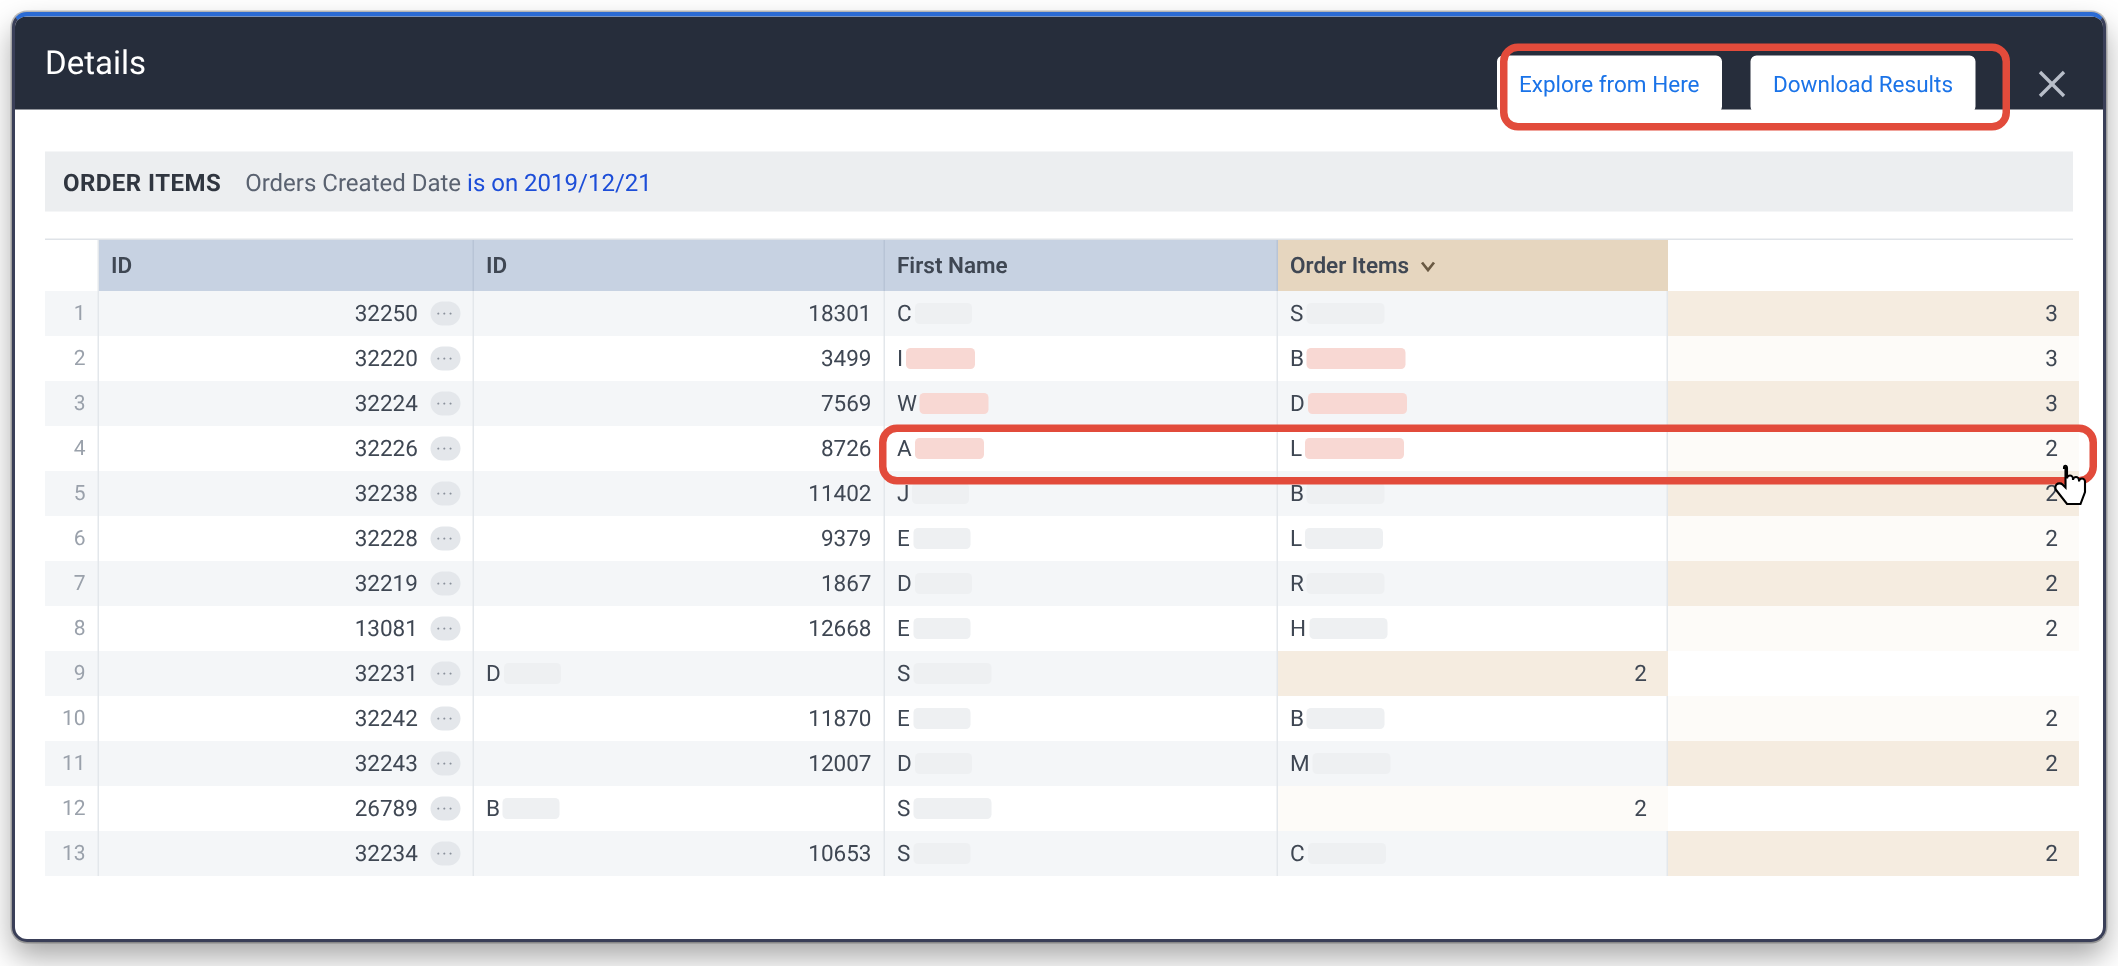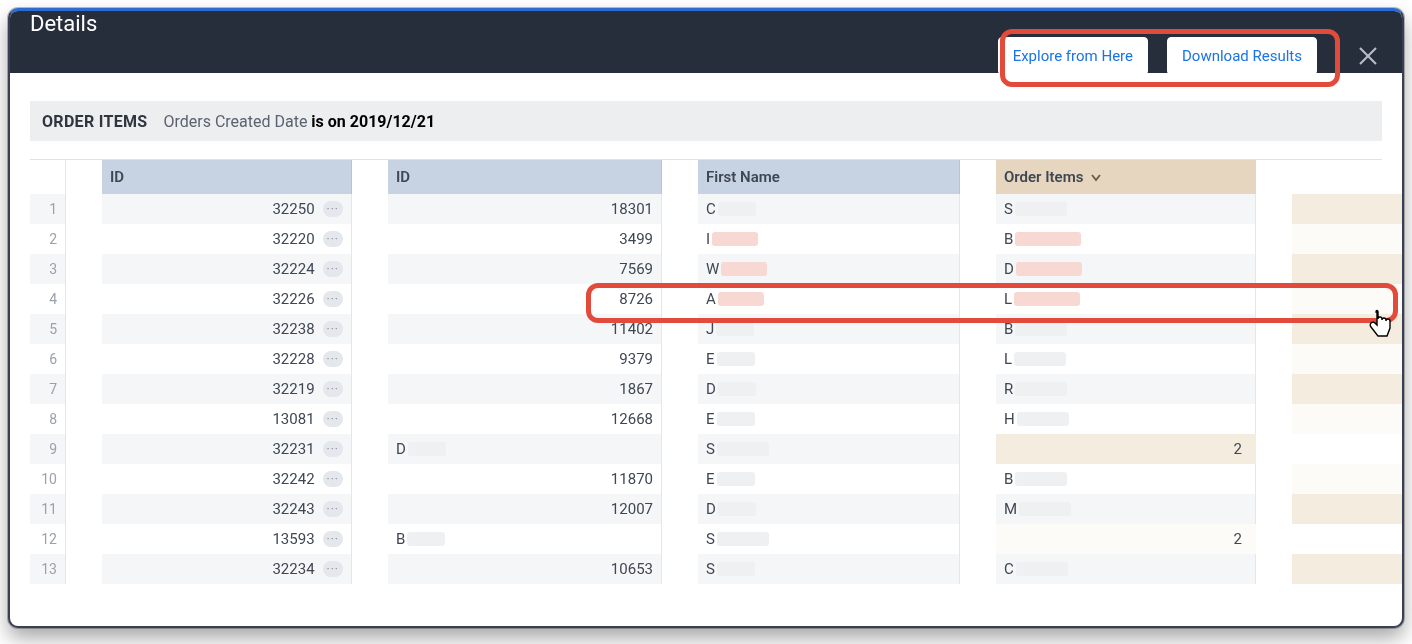--- a/index.html
+++ b/index.html
@@ -12,20 +12,21 @@
     border-top: 3px solid #2b6bd4;
     border-radius: 10px;
     box-shadow: 0 10px 20px rgba(0,0,0,0.35), 0 0 0 1px rgba(0,0,0,0.25);
     overflow: hidden;
     background: #fff;
   }
   .header {
     height: 62px;
     background: #262d3b;
     display: flex;
+    align-items: center;
     padding: 0 20px;
     color: #fff;
   }
   .header-title {
     font-size: 22px;
     font-weight: 400;
     flex: 1;
   }
   .header-actions {
     display: flex;
@@ -77,34 +78,33 @@
     font-size: 16px;
     color: #3f4753;
   }
   .infobar-title {
     font-weight: 700;
     color: #303640;
     margin-right: 16px;
     letter-spacing: 0.3px;
   }
   .infobar-filter { color: #5a6270; }
-  .infobar-filter .strong { font-weight: 700; color: #000000; }
+  .infobar-filter .strong { font-weight: 400; color: #1d4ed8; }
 
   .grid {
     margin-top: 18px;
     border-top: 1px solid #dfe3e8;
     font-size: 15px;
     color: #3f4753;
   }
   .row {
     display: grid;
     grid-template-columns: 36px 250px 274px 262px 260px 274px;
     height: 30px;
     align-items: stretch;
-    gap: 36px;
   }
   .row.header-row {
     height: 34px;
   }
   .cell {
     border-right: 1px solid #e3e7eb;
     display: flex;
     align-items: center;
     padding: 0 8px;
     overflow: hidden;
@@ -416,21 +416,21 @@
             </div>
             <div class="cell dim col-ln">
               <span>M</span>
               <span class="blur gray" style="width:52px"></span>
             </div>
             <div class="cell meas col-order">2</div>
           </div>
           <div class="row datarow">
             <div class="cell rownum">12</div>
             <div class="cell dim col-id1">
-              <span>13593</span>
+              <span>26789</span>
               <span class="pill">···</span>
             </div>
             <div class="cell dim col-fn">
               <span>B</span>
               <span class="blur gray" style="width:38px"></span>
             </div>
             <div class="cell dim col-ln">
               <span>S</span>
               <span class="blur gray" style="width:52px"></span>
             </div>

